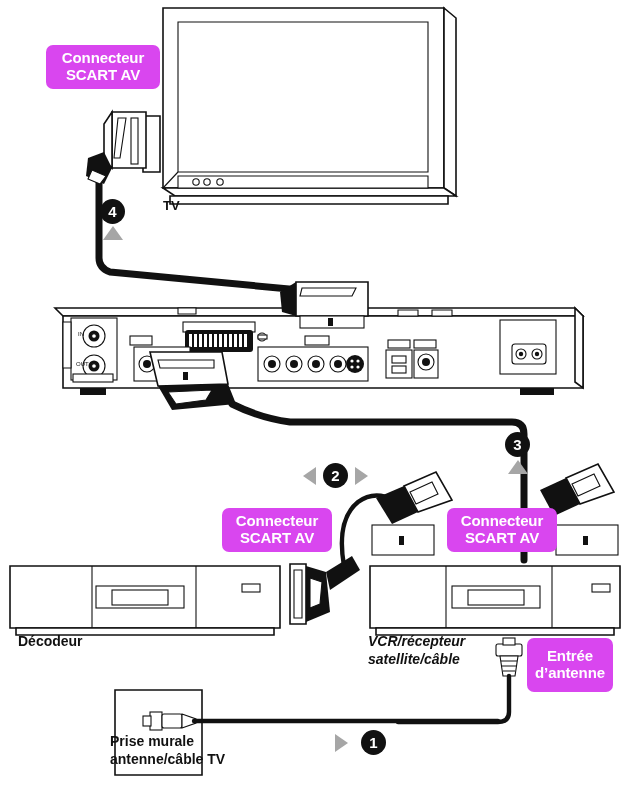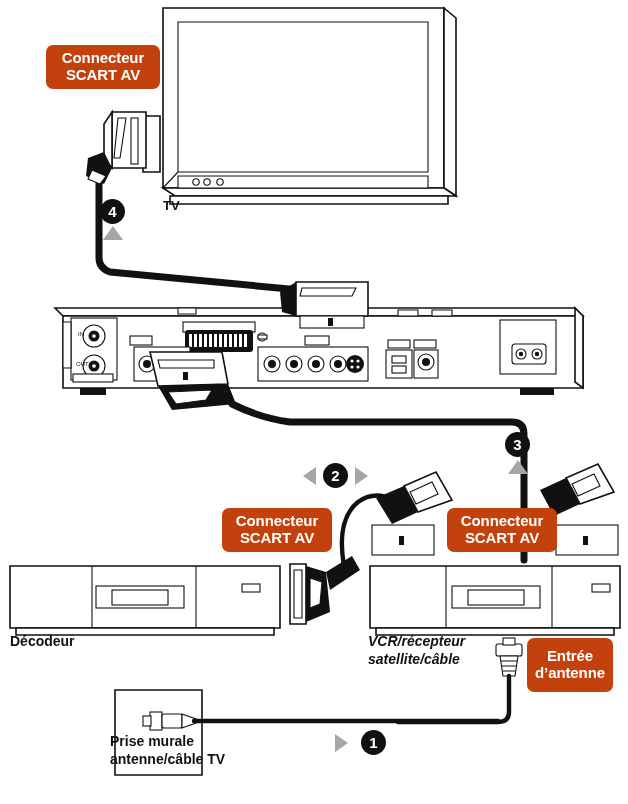--- a/index.html
+++ b/index.html
@@ -6,40 +6,40 @@
   body{
     width:628px;height:804px;position:relative;overflow:hidden;
     font-family:"Liberation Sans", sans-serif;
     -webkit-font-smoothing:antialiased;
   }
   .stage{position:absolute;inset:0;}
   svg.diagram{position:absolute;left:0;top:0;width:628px;height:804px;}
 
   
   .callout{
-    position:absolute;background:#c2410c;color:#ffffff;
+    position:absolute;background:#d946ef;color:#ffffff;
     border-radius:7px;text-align:center;
     font-weight:bold;line-height:1.12;
     letter-spacing:-0.1px;
     display:flex;flex-direction:column;justify-content:center;align-items:center;
   }
   .callout span{display:block;white-space:nowrap;}
 
   #callout-tv-scart{left:46px;top:45px;width:110px;height:44px;font-size:15px;padding:0 2px;}
   #callout-decoder-scart{left:222px;top:508px;width:110px;height:44px;font-size:15px;}
   #callout-vcr-scart{left:447px;top:508px;width:110px;height:44px;font-size:15px;}
   #callout-antenna-in{left:527px;top:638px;width:86px;height:54px;font-size:15px;}
 
   
   .caption{
     position:absolute;color:#111;font-weight:bold;font-size:14px;
     line-height:1.2;white-space:nowrap;
   }
   #caption-tv{left:163px;top:198px;font-size:13px;}
-  #caption-decoder{left:10px;top:633px;}
+  #caption-decoder{left:18px;top:633px;}
   #caption-vcr{left:368px;top:633px;line-height:1.25;font-style:italic;}
   #caption-wall{left:110px;top:733px;line-height:1.25;}
   .caption span{display:block;}
 
   
   .step{
     position:absolute;width:25px;height:25px;border-radius:50%;
     background:#111;color:#fff;font-weight:bold;font-size:15px;
     display:flex;align-items:center;justify-content:center;
     line-height:1;

